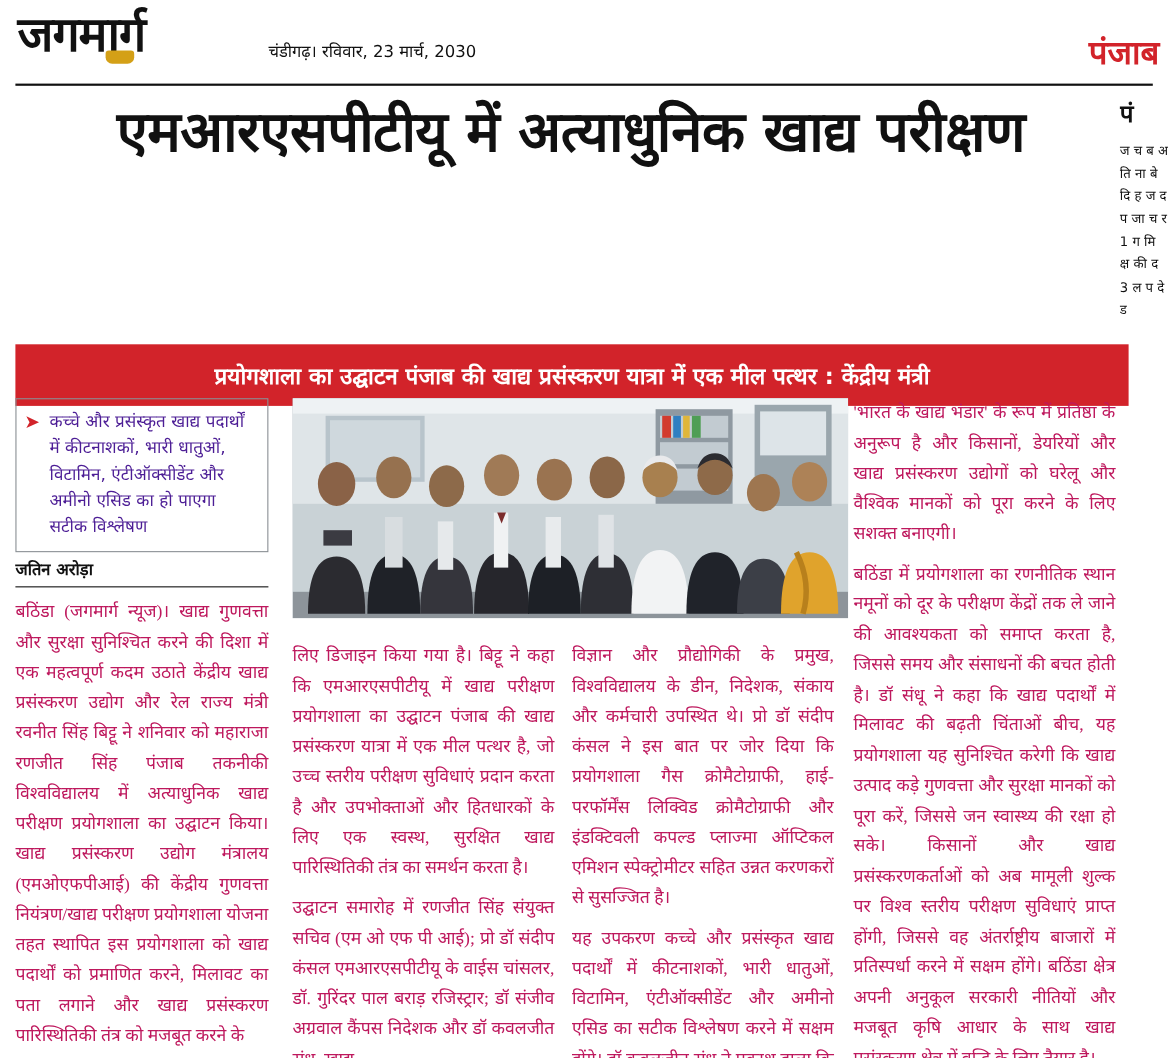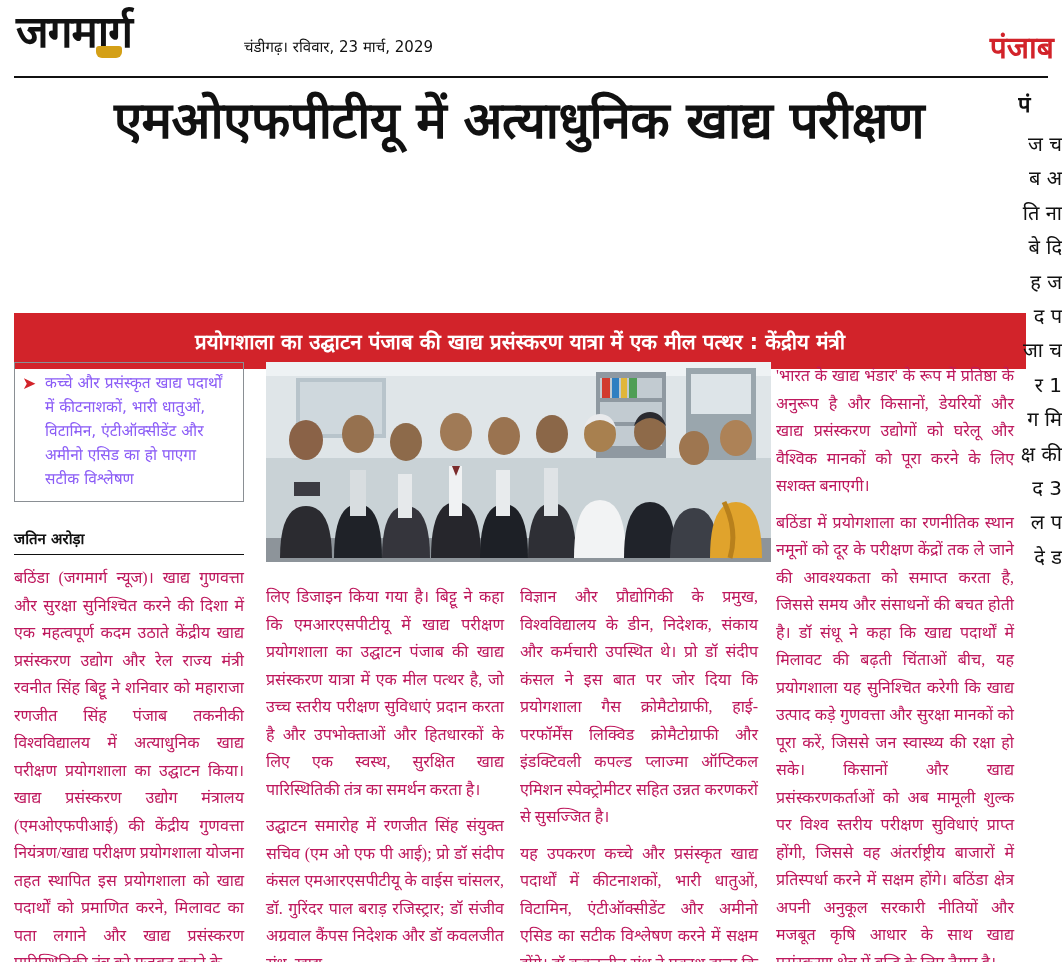--- a/index.html
+++ b/index.html
@@ -137,24 +137,24 @@
     left: 7px;
     top: 12px;
     color: #d2232a;
     font-size: 17px;
     line-height: 1;
   }
   .kicker-text {
     font-family: "DejaVu Sans", sans-serif;
     font-size: 15.5px;
     line-height: 1.55;
-    color: #8b5cf6;
+    color: #4c1d95;
   }
   .byline {
-    margin-top: 26px;
+    margin-top: 5px;
     font-family: "DejaVu Sans", sans-serif;
     font-weight: bold;
     font-size: 15px;
     color: #111;
     border-bottom: 1px solid #111;
     padding-bottom: 6px;
     width: 230px;
     box-sizing: border-box;
   }
   .col-text {
@@ -210,40 +210,39 @@
   }
   .sliver .sliver-head {
     font-family: "DejaVu Sans", sans-serif;
     font-weight: bold;
     font-size: 22px;
     color: #111;
     line-height: 1.5;
   }
   .sliver .sliver-text {
     font-family: "DejaVu Sans", sans-serif;
-    font-size: 20px;
+    font-size: 12px;
     line-height: 1.72;
     color: #111;
     margin-top: 6px;
-    text-align: right;
   }
 </style>
 </head>
 <body>
 
 <div class="masthead">
   <div class="logo">जगमार्ग</div>
   <div class="logo-mark"></div>
-  <div class="masthead-date">चंडीगढ़। रविवार, 23 मार्च, 2029</div>
+  <div class="masthead-date">चंडीगढ़। रविवार, 23 मार्च, 2030</div>
   <div class="masthead-right">पंजाब</div>
   <div class="rule-top"></div>
 </div>
 
 <div class="headline-wrap">
-  <div class="headline">एमओएफपीटीयू में अत्याधुनिक खाद्य परीक्षण</div>
+  <div class="headline">एमआरएसपीटीयू में अत्याधुनिक खाद्य परीक्षण</div>
 </div>
 
 <div class="subhead-bar">
   <span>प्रयोगशाला का उद्घाटन पंजाब की खाद्य प्रसंस्करण यात्रा में एक मील पत्थर : केंद्रीय मंत्री</span>
 </div>
 
 <div class="body-area">
 
   <div class="col-left">
     <div class="kicker-box">

